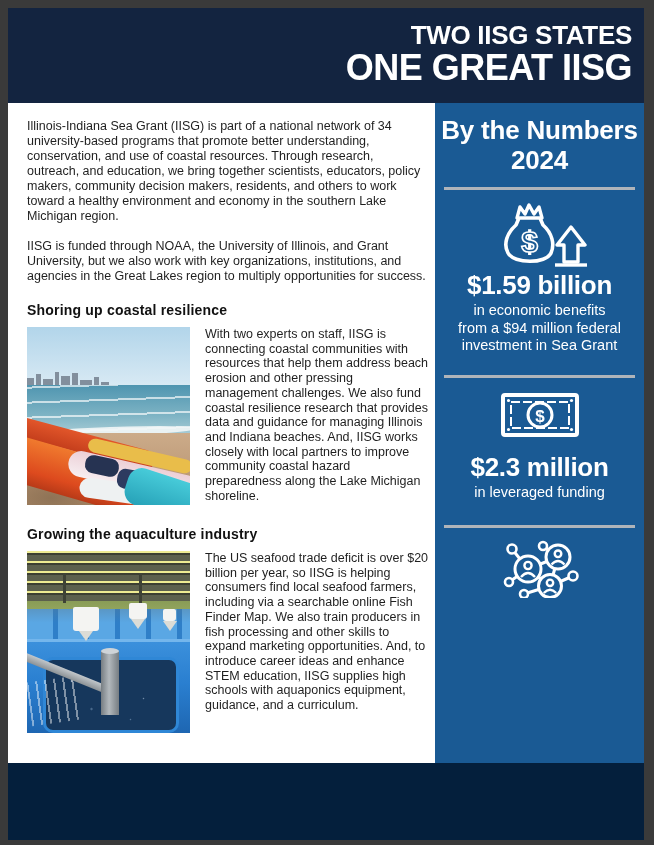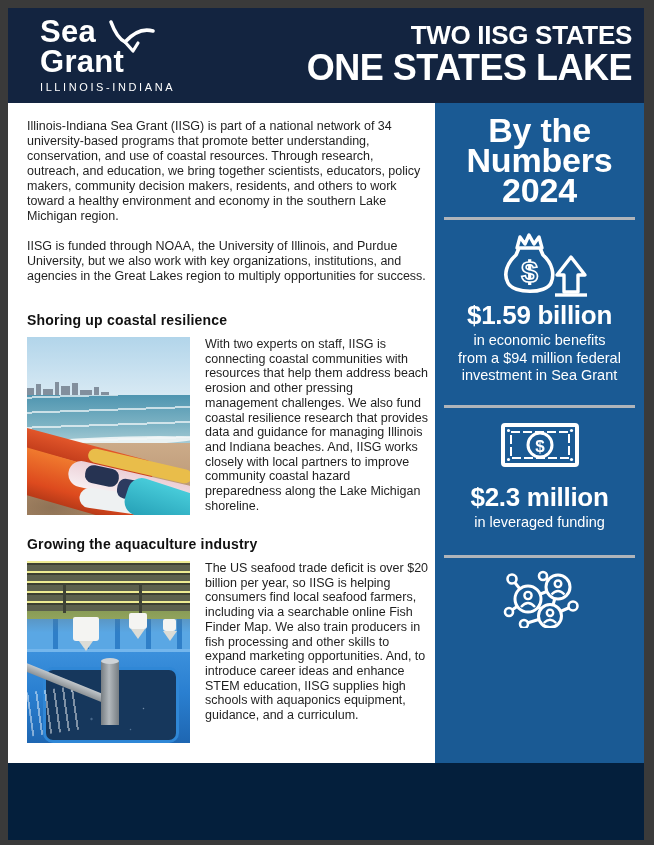--- a/index.html
+++ b/index.html
@@ -15,21 +15,21 @@
   .logo-bird { position:absolute; left:64px; top:2px; }
   .titles { position:absolute; right:12px; top:13px; text-align:right; color:#fff; }
   .title1 { font-size:26px; font-weight:700; line-height:28px; letter-spacing:-.3px; }
   .title2 { font-size:36px; font-weight:700; line-height:37px; letter-spacing:-.5px; }
 
   
   .main-col { position:absolute; left:0; top:95px; width:427px; height:660px; background:#fff;
               padding:16px 6px 0 19px; color:#1f1f1f; }
   .main-col p { font-size:12.5px; line-height:15px; }
   .p2 { margin-top:15px; }
-  .sec-head { font-size:14px; font-weight:700; color:#111; margin-top:28px; letter-spacing:.2px; }
+  .sec-head { font-size:14px; font-weight:700; color:#111; margin-top:18px; letter-spacing:.2px; }
   .sec-head2 { margin-top:21px; }
   .sec-row { display:flex; gap:15px; margin-top:9px; }
   .sec-body { flex:1; font-size:12.5px; line-height:14.7px; }
 
   
   .photo { position:relative; width:163px; flex:0 0 163px; overflow:hidden; background:#9db8c8; }
   .ph1 { height:178px; }
   .ph2 { height:182px; }
   .abs { position:absolute; }
 
@@ -81,21 +81,21 @@
   .aq-rack { left:2px; top:128px; width:50px; height:44px; opacity:.65; transform:rotate(-8deg);
       background:repeating-linear-gradient(90deg, rgba(255,255,255,.7) 0 2px, transparent 2px 9px); }
   .aq-pipe { left:-10px; top:118px; width:96px; height:8px; border-radius:4px; transform:rotate(22deg);
       background:linear-gradient(180deg,#c2c7cb,#8c9296); }
   .aq-cyl { left:74px; top:100px; width:18px; height:64px; background:linear-gradient(90deg,#767d82,#b3b9bd 45%,#767d82); }
   .aq-cyl::before { content:""; position:absolute; left:0; top:-3px; width:18px; height:6px; border-radius:50%; background:#cfd4d8; }
 
   
   .sidebar { position:absolute; left:427px; top:95px; width:209px; height:660px; background:#1A5A94;
              color:#fff; text-align:center; }
-  .sb-title { padding-top:12px; font-size:34px; line-height:30px; font-weight:700; white-space:pre-line; letter-spacing:-.2px; }
+  .sb-title { padding-top:12px; font-size:26px; line-height:30px; font-weight:700; white-space:pre-line; letter-spacing:-.2px; }
   .divider { height:3px; background:#AFB4BA; margin:12px 9px 0 9px; }
   .div2 { margin-top:20px; }
   .div3 { margin-top:24px; }
   .stat-icon { margin-top:6px; }
   .stat-icon-2 { margin-top:14px; }
   .stat-icon-3 { margin-top:10px; }
   .stat-value { font-size:26px; font-weight:700; line-height:26px; letter-spacing:-.3px; }
   .stat-value-2 { margin-top:12px; }
   .stat-caption { font-size:14.5px; line-height:17.5px; margin-top:4px; white-space:pre-line; }
   .stat-lead { font-size:15px; margin-top:8px; }
@@ -104,38 +104,29 @@
   
   .footer { position:absolute; left:0; top:755px; width:636px; height:77px; background:#041F3C; }
 </style>
 </head>
 <body>
 
 <div class="page">
   <div class="inner">
 
     <div class="header">
-      <div class="logo">
-        <div class="logo-word">Sea</div>
-        <svg class="logo-bird" width="52" height="36" viewBox="0 0 52 36">
-          <path d="M7 3 C11 14 15 20 21 23 C30 13 39 9 49 12" fill="none" stroke="#fff" stroke-width="3.6" stroke-linecap="round"></path>
-          <path d="M21 23 L29 32 L34 24" fill="none" stroke="#fff" stroke-width="3.2" stroke-linecap="round" stroke-linejoin="round"></path>
-        </svg>
-        <div class="logo-word">Grant</div>
-        <div class="logo-region">ILLINOIS-INDIANA</div>
-      </div>
       <div class="titles">
         <div class="title1">TWO IISG STATES</div>
-        <div class="title2">ONE STATES LAKE</div>
+        <div class="title2">ONE GREAT IISG</div>
       </div>
     </div>
 
     <div class="main-col">
       <p>Illinois-Indiana Sea Grant (IISG) is part of a national network of 34 university-based programs that promote better understanding, conservation, and use of coastal resources. Through research, outreach, and education, we bring together scientists, educators, policy makers, community decision makers, residents, and others to work toward a healthy environment and economy in the southern Lake Michigan region.</p>
-      <p class="p2">IISG is funded through NOAA, the University of Illinois, and Purdue University, but we also work with key organizations, institutions, and agencies in the Great Lakes region to multiply opportunities for success.</p>
+      <p class="p2">IISG is funded through NOAA, the University of Illinois, and Grant University, but we also work with key organizations, institutions, and agencies in the Great Lakes region to multiply opportunities for success.</p>
 
       <div class="sec-head">Shoring up coastal resilience</div>
       <div class="sec-row">
         <div class="photo ph1" title="Kayaks on a Lake Michigan beach with Chicago skyline">
           <div class="abs ph-sky"></div>
           <div class="abs ph-skyline">
             <i style="width:7px;height:9px"></i>
               <i style="width:5px;height:13px"></i>
               <i style="width:10px;height:8px"></i>
               <i style="width:4px;height:15px"></i>

